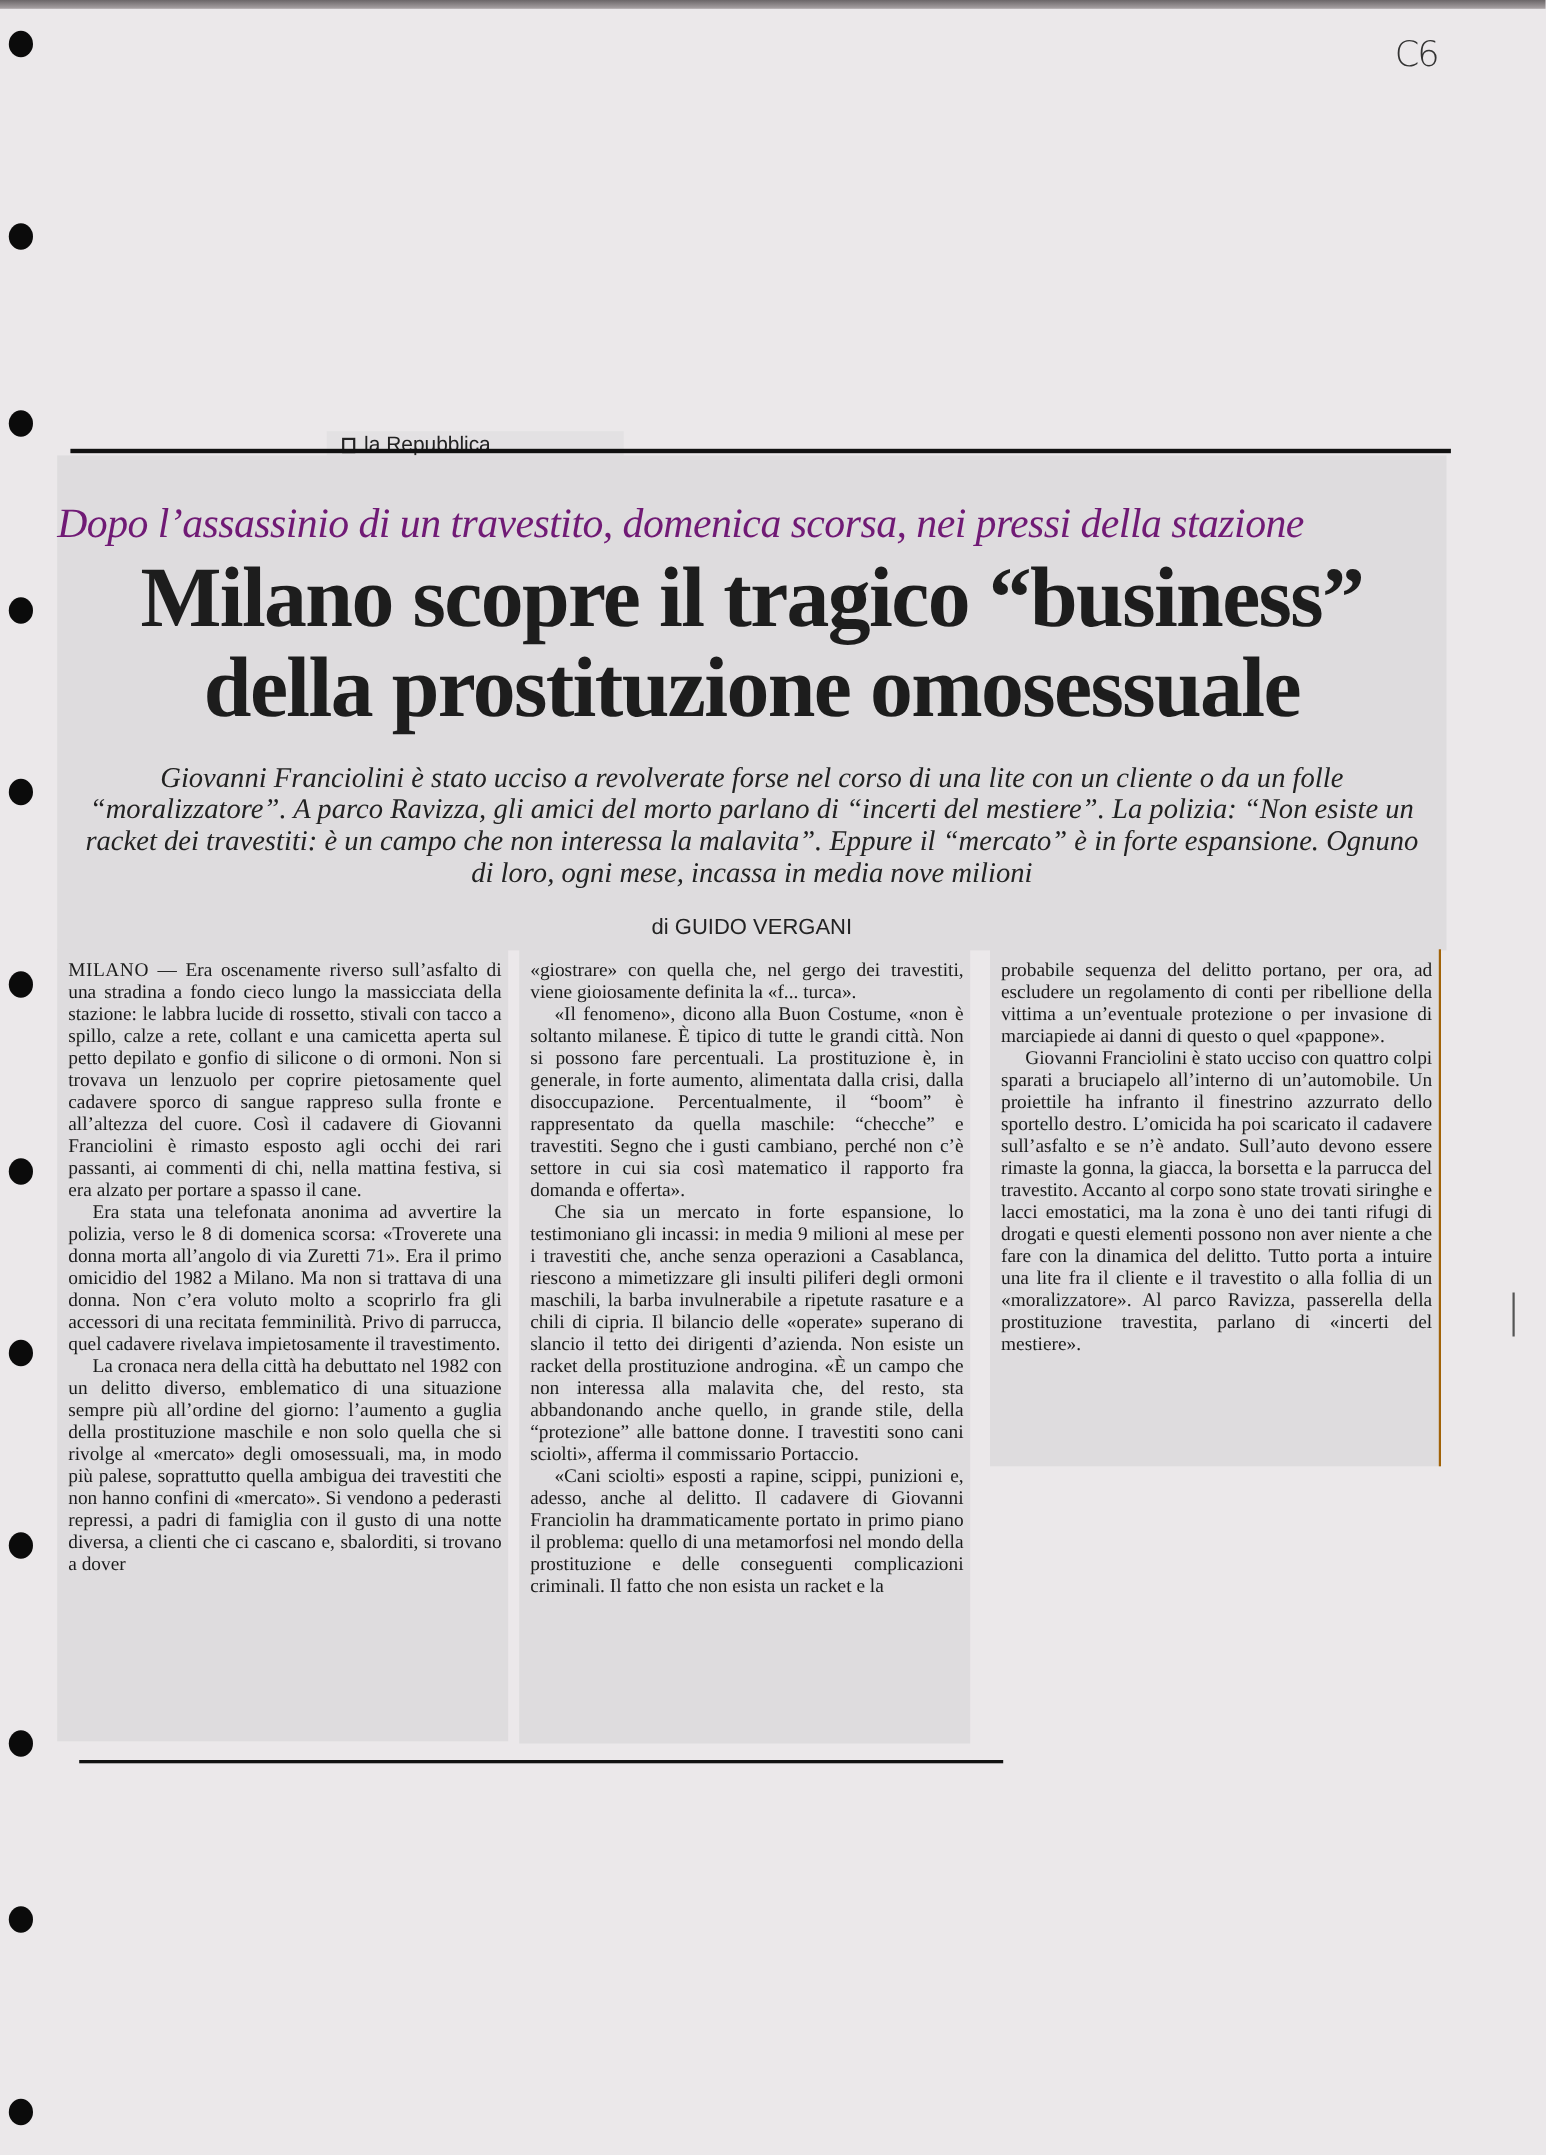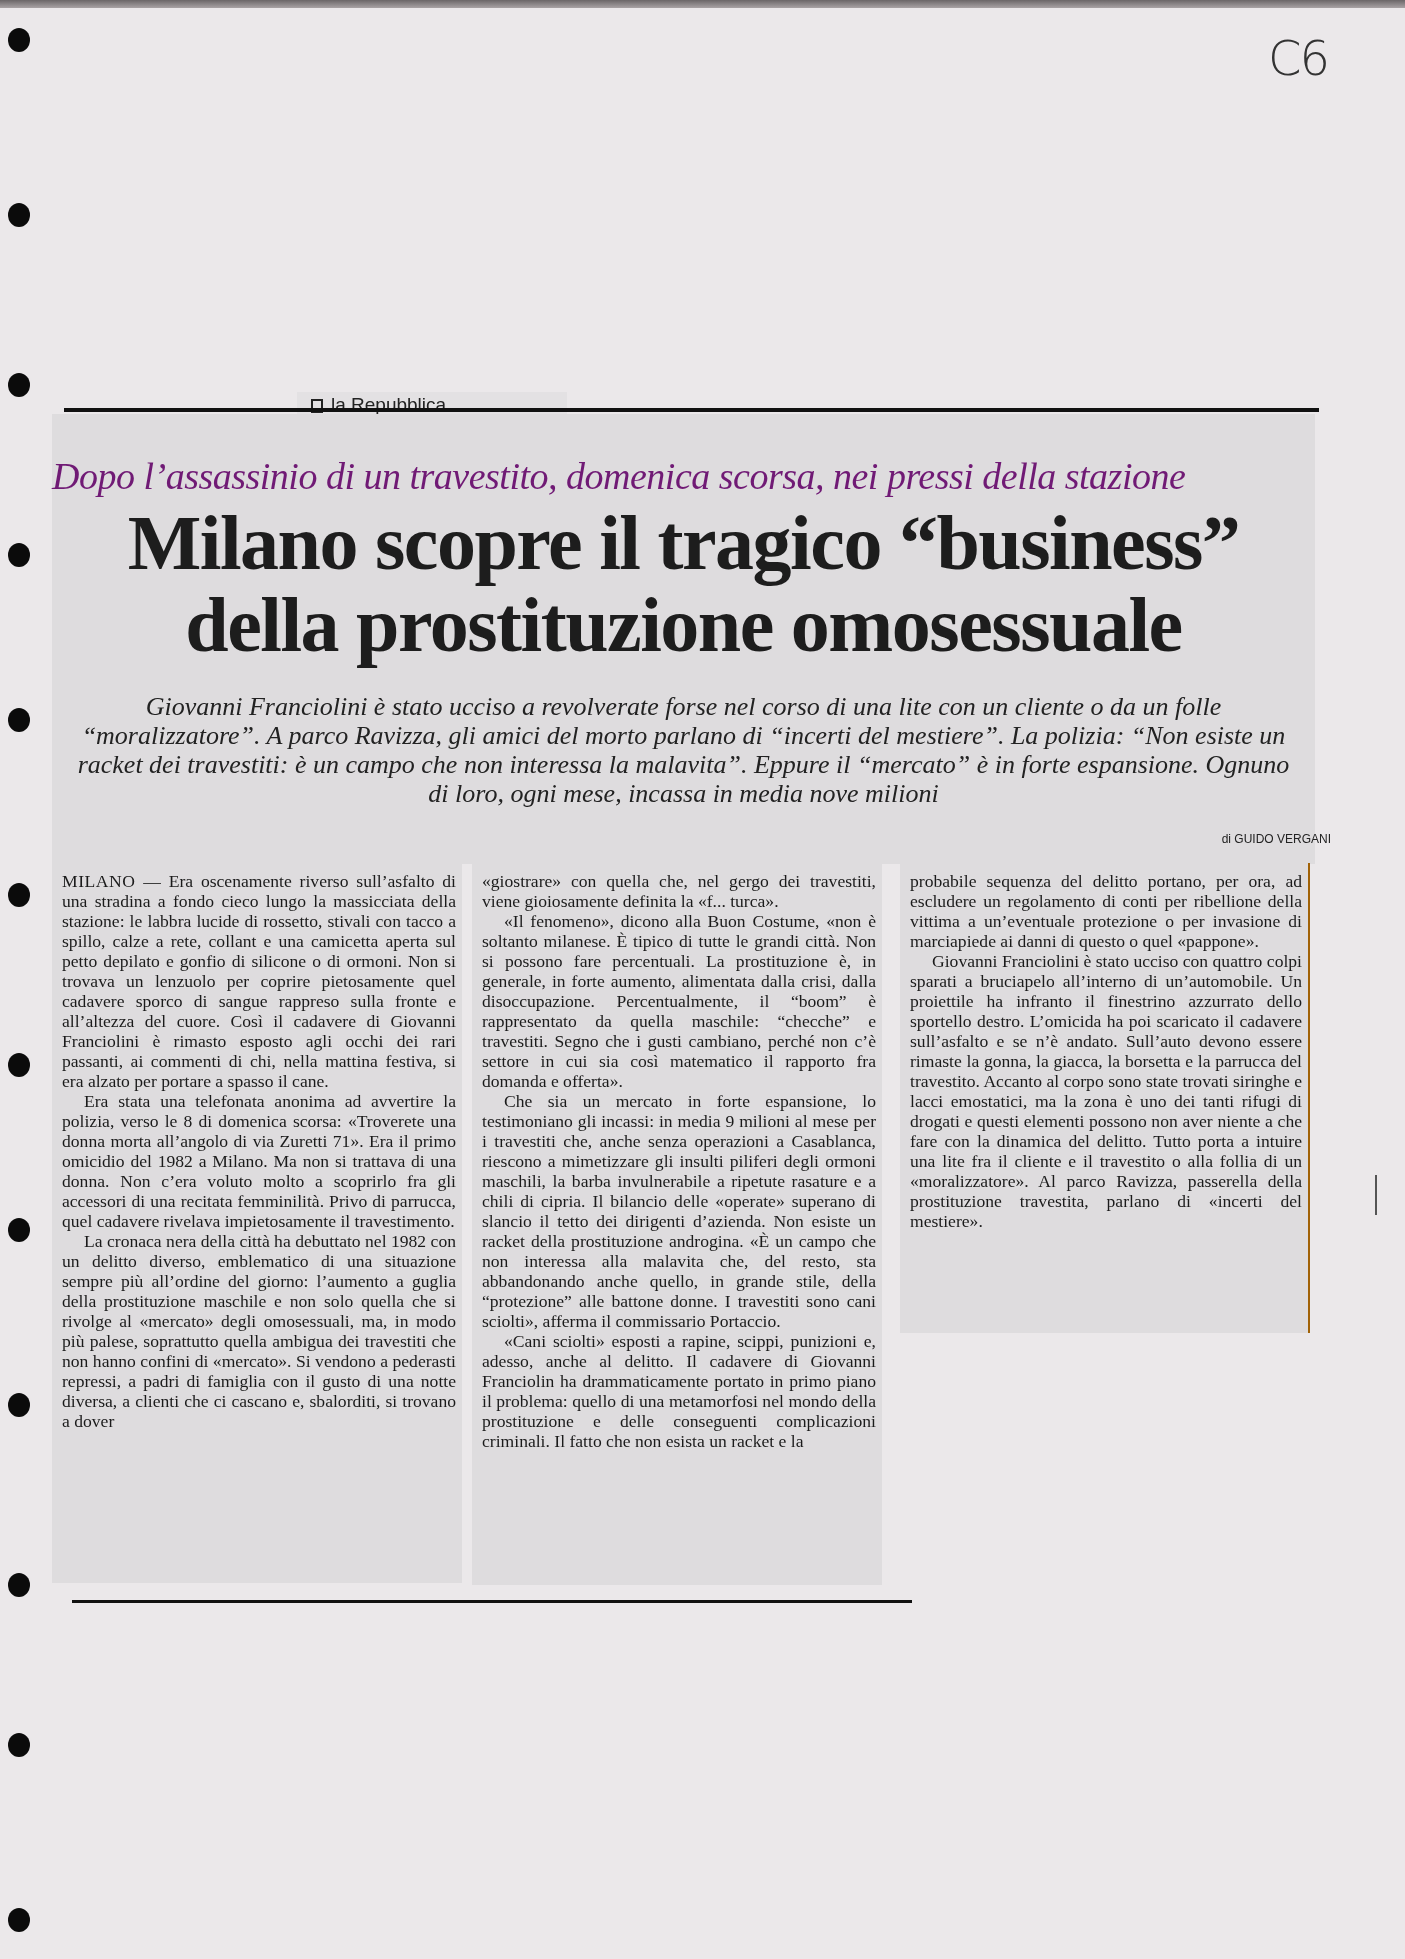--- a/index.html
+++ b/index.html
@@ -12,21 +12,21 @@
   .top-edge {
     position: absolute; left: 0; top: 0; width: 1405px; height: 8px;
     background: linear-gradient(#6b6668, #a9a3a5);
   }
   .hole {
     position: absolute; left: 8px; width: 22px; height: 24px; border-radius: 50%;
     background: #0b0b0b;
   }
   .page-mark {
     position: absolute; left: 1268px; top: 30px;
-    font-family: "DejaVu Sans", sans-serif; font-size: 48px; font-weight: 300;
+    font-family: "DejaVu Sans", sans-serif; font-size: 32px; font-weight: 300;
     color: #333; letter-spacing: -2px;
   }
   .masthead {
     position: absolute; left: 297px; top: 345px; width: 270px; height: 58px;
     background: #e3e1e3;
     font-family: "Liberation Sans", sans-serif; font-size: 19px; color: #222;
     line-height: 26px; padding-left: 14px; box-sizing: border-box; margin-top: 47px;
   }
   .masthead .box-icon {
     display: inline-block; width: 12px; height: 14px; border: 2px solid #222;
@@ -49,22 +49,22 @@
   .headline {
     position: absolute; left: 0; top: 88px; width: 1263px; text-align: center;
     font-weight: bold; font-size: 78px; line-height: 82px; letter-spacing: -1.5px;
     color: #1d1d1d;
   }
   .summary {
     position: absolute; left: 20px; top: 278px; width: 1223px; text-align: center;
     font-style: italic; font-size: 26px; line-height: 29px; color: #222;
   }
   .byline {
-    position: absolute; left: 16px; top: 418px; width: 1263px; text-align: right;
-    font-family: "Liberation Sans", sans-serif; font-size: 12px; color: #222;
+    position: absolute; left: 0; top: 418px; width: 1263px; text-align: center;
+    font-family: "Liberation Sans", sans-serif; font-size: 20px; color: #222;
   }
   .col {
     position: absolute; top: 455px; width: 410px;
     font-size: 17.6px; line-height: 20px; text-align: justify;
     background: #dedcde; padding: 8px 6px 6px 10px; box-sizing: border-box;
     hyphens: manual;
   }
   .col p { margin: 0; text-indent: 22px; }
   .col p.first { text-indent: 0; }
   .col1 { left: 0; height: 720px; }

